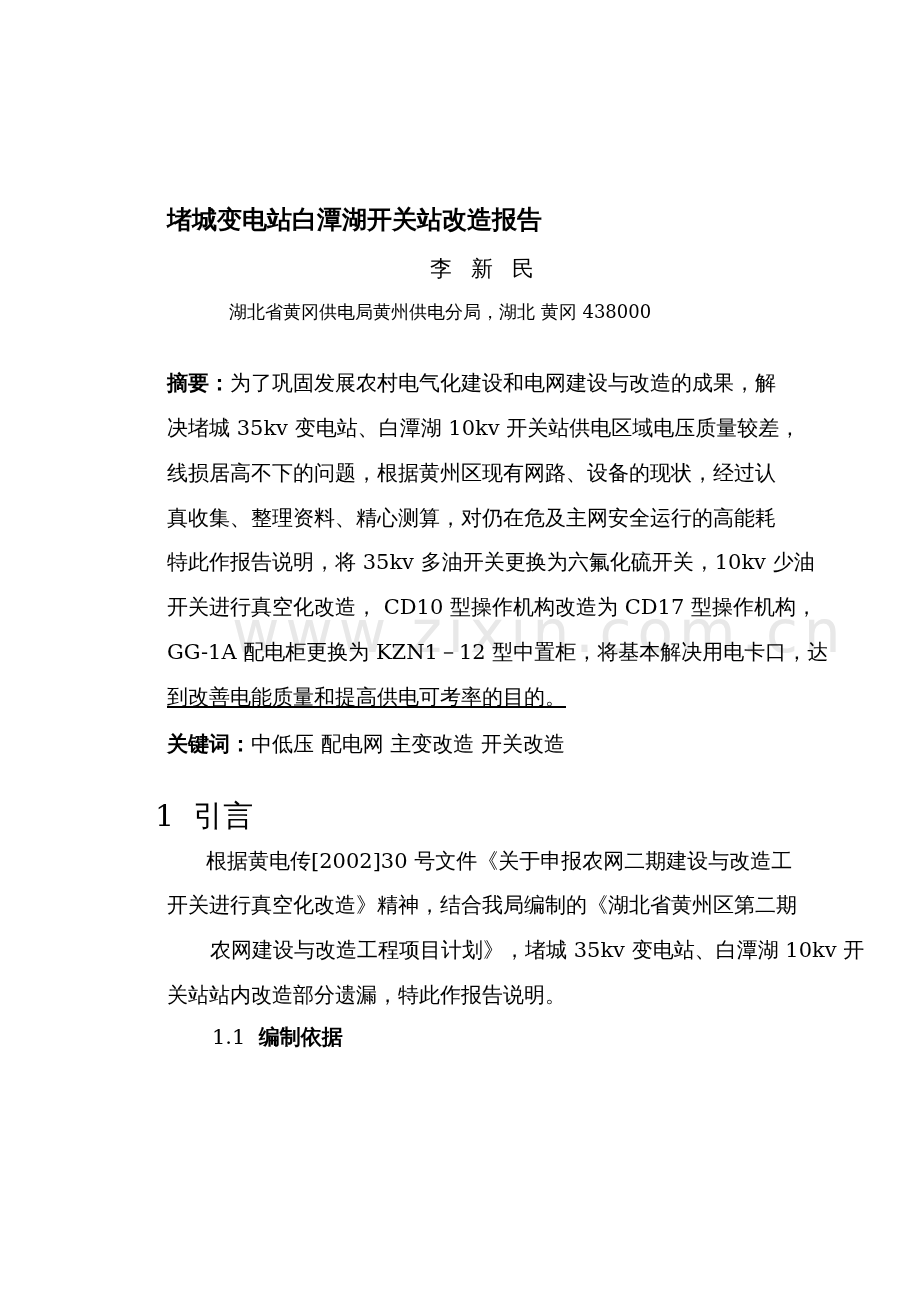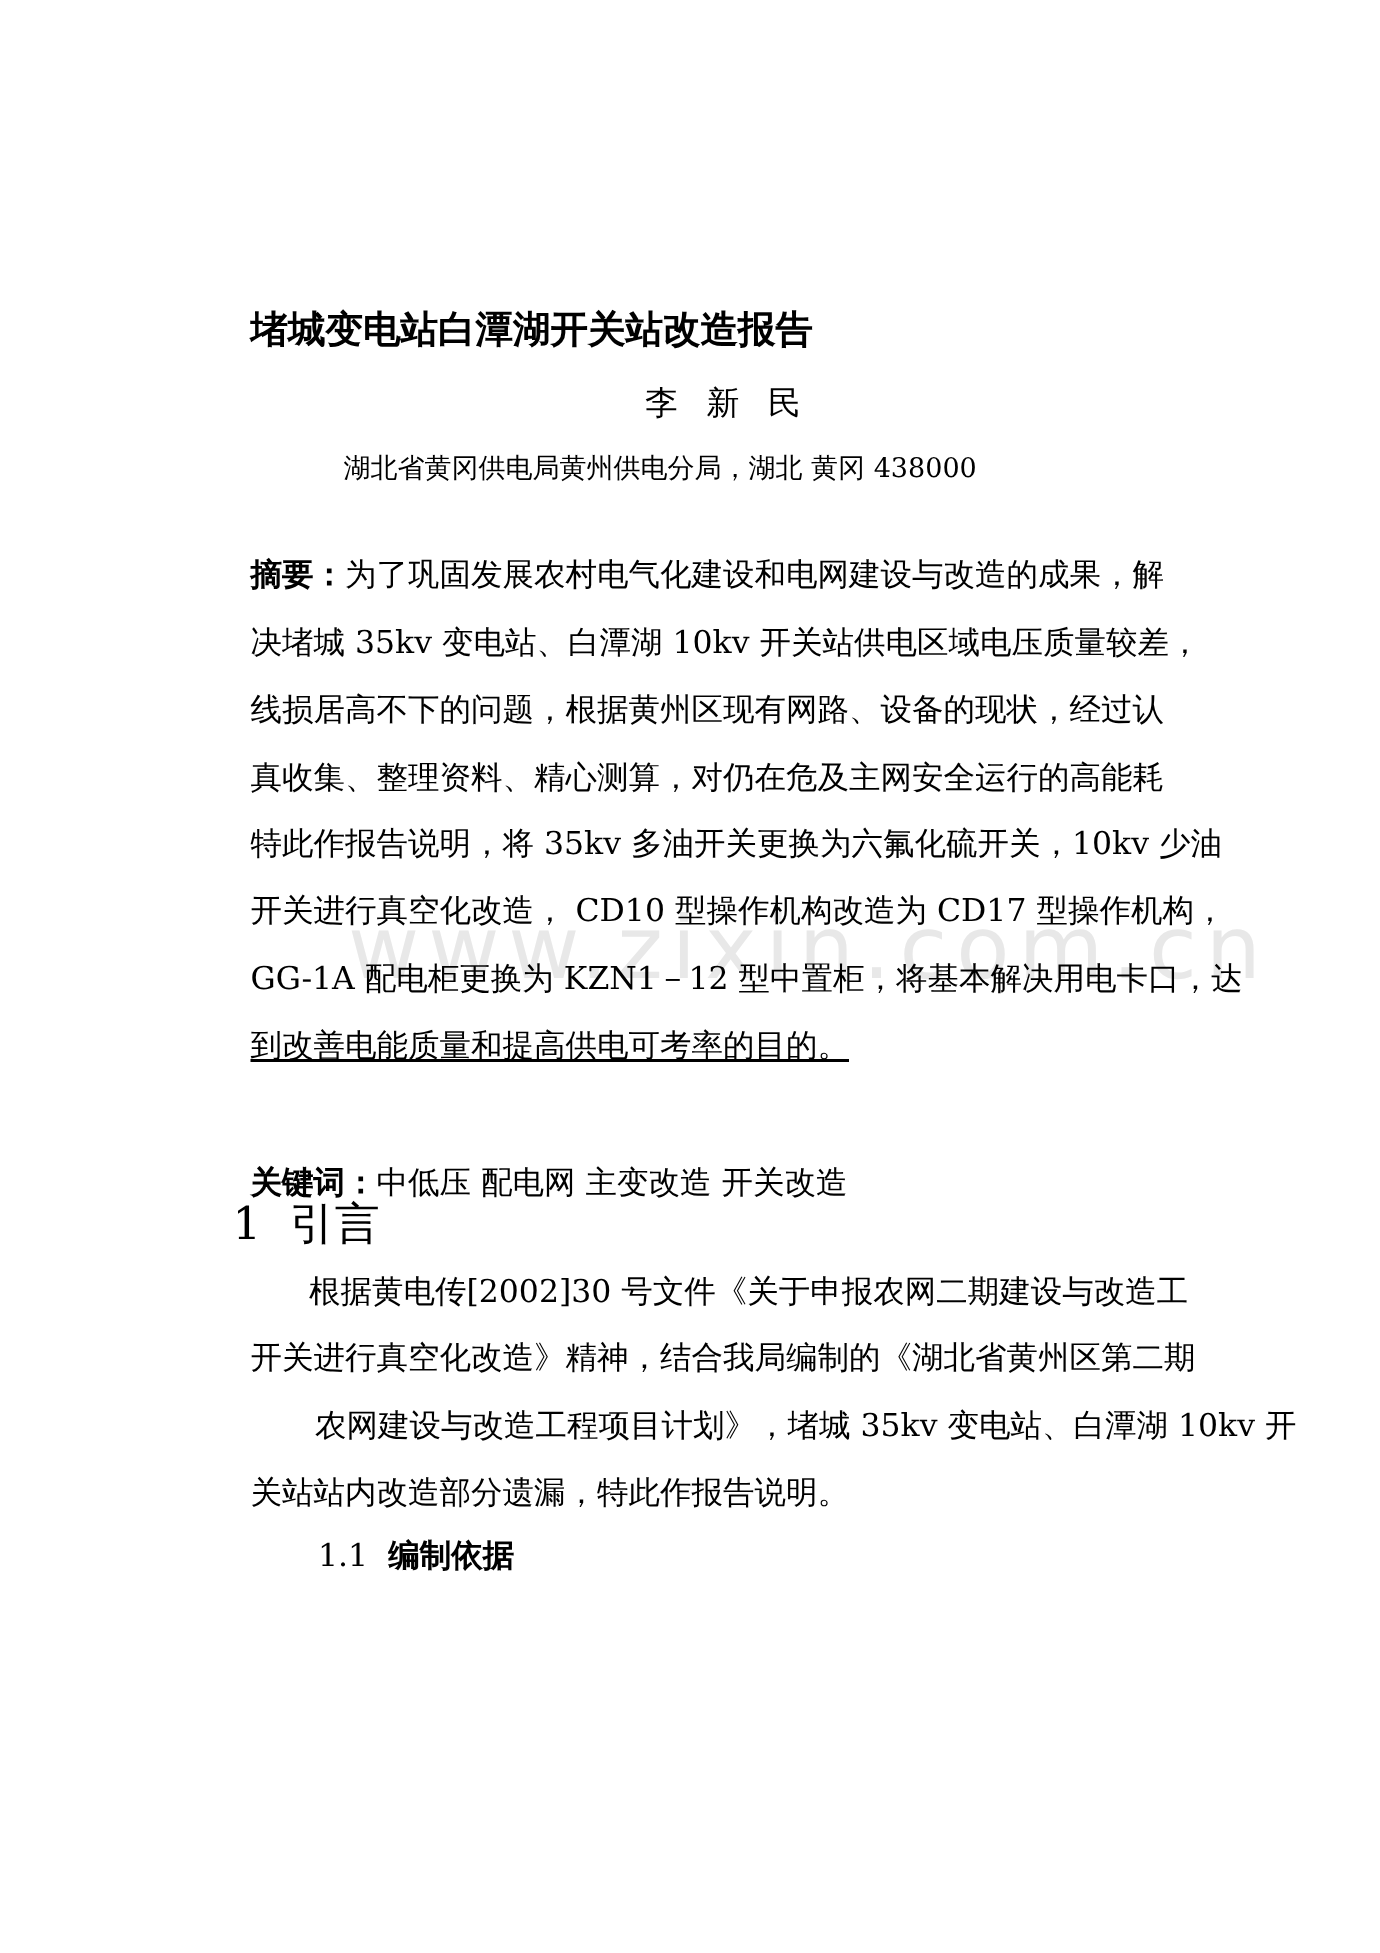--- a/index.html
+++ b/index.html
@@ -109,21 +109,21 @@
       <span class="label-bold">摘要：</span><span>为了巩固发展农村电气化建设和电网建设与改造的成果，解</span>
     </div>
     <div class="line" style="top:414px;">决堵城 35kv 变电站、白潭湖 10kv 开关站供电区域电压质量较差，</div>
     <div class="line" style="top:459px;">线损居高不下的问题，根据黄州区现有网路、设备的现状，经过认</div>
     <div class="line" style="top:504px;">真收集、整理资料、精心测算，对仍在危及主网安全运行的高能耗</div>
     <div class="line" style="top:548px;">特此作报告说明，将 35kv 多油开关更换为六氟化硫开关，10kv 少油</div>
     <div class="line" style="top:593px;">开关进行真空化改造，  CD10 型操作机构改造为 CD17 型操作机构，</div>
     <div class="line" style="top:638px;">GG-1A 配电柜更换为 KZN1－12 型中置柜，将基本解决用电卡口，达</div>
     <div class="line" style="top:683px;text-decoration:underline;">到改善电能质量和提高供电可考率的目的。</div>
 
-    <div class="line" style="top:730px;margin-top:44px;">
+    <div class="line" style="top:730px;">
       <span class="label-bold">关键词：</span><span>中低压  配电网  主变改造  开关改造</span>
     </div>
 
     <div class="h1">
       <span>1</span>&nbsp;&nbsp;<span class="h1-text">引言</span>
     </div>
 
     <div class="line" style="top:847px; left:206px;">根据黄电传[2002]30 号文件《关于申报农网二期建设与改造工</div>
     <div class="line" style="top:891px;">开关进行真空化改造》精神，结合我局编制的《湖北省黄州区第二期</div>
     <div class="line" style="top:936px;margin-left:43px;">农网建设与改造工程项目计划》，堵城 35kv 变电站、白潭湖 10kv 开</div>

